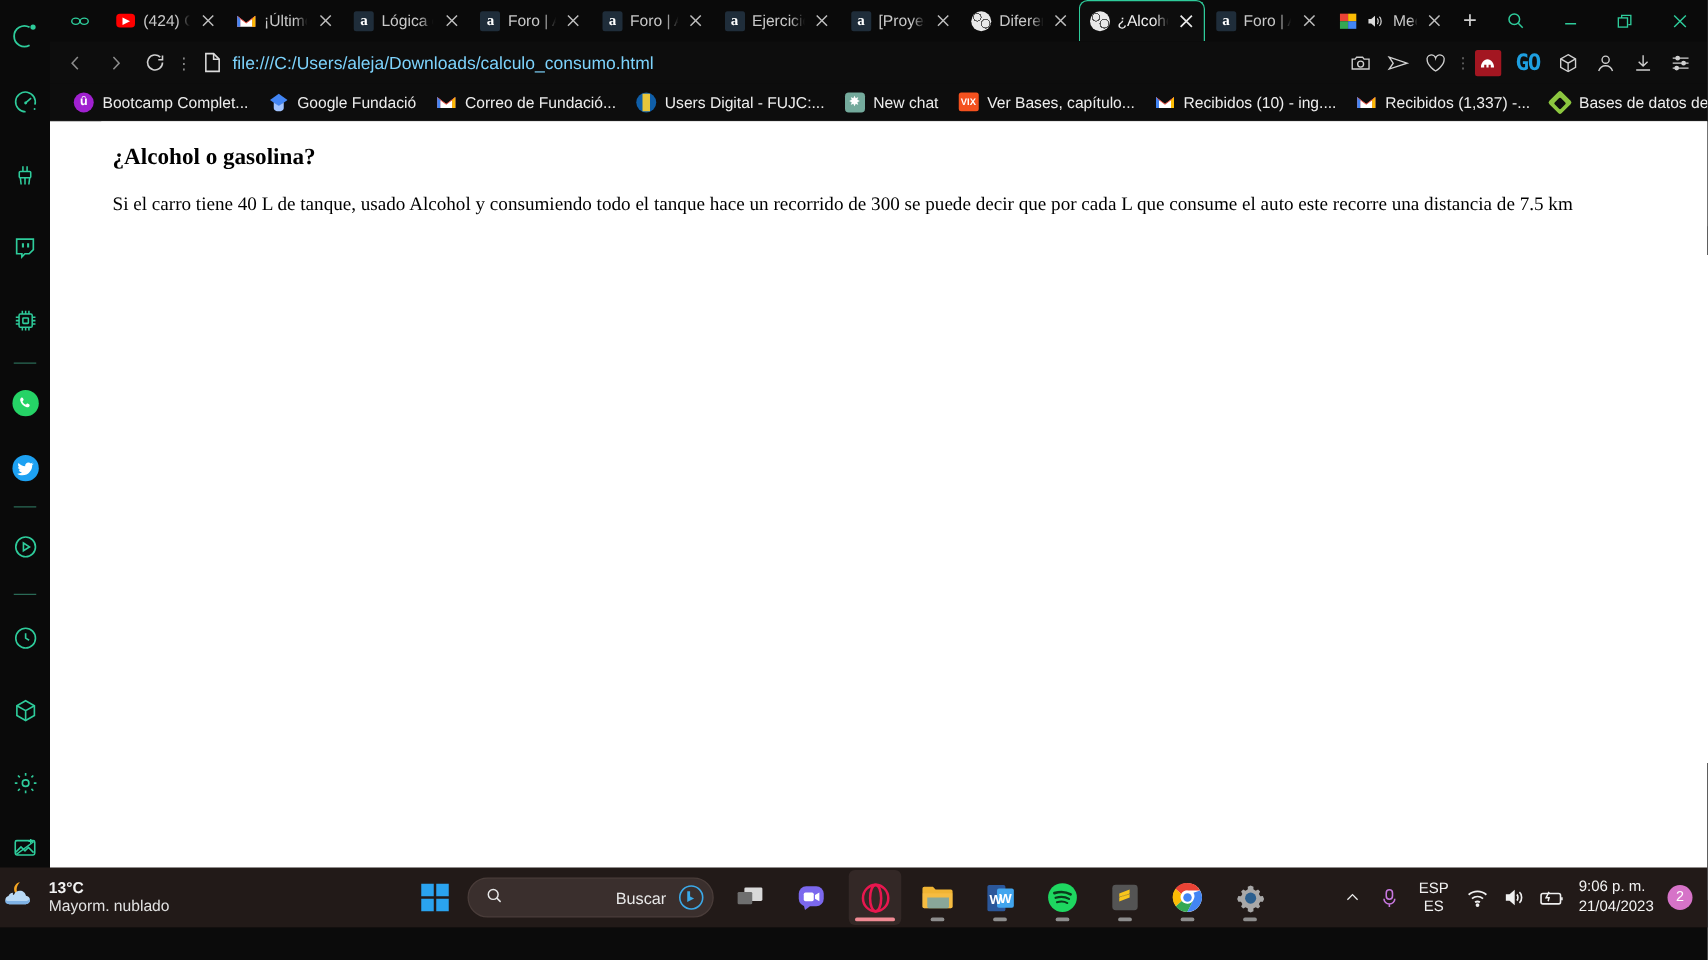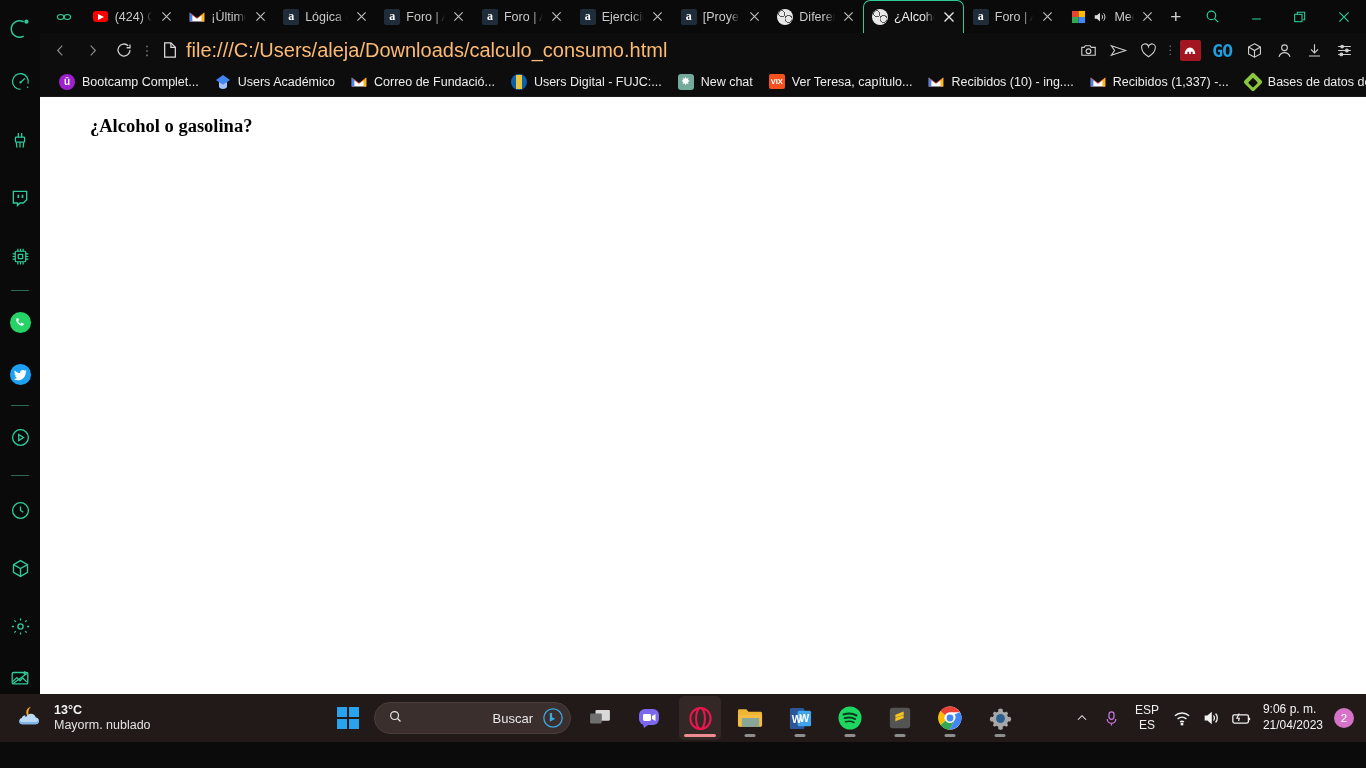--- a/index.html
+++ b/index.html
@@ -98,21 +98,21 @@
   
   #addrrow {
     height: 34px; display: flex; align-items: center;
     background: #0d0d0d; padding: 0 8px 0 4px;
   }
   .nav-btn { width: 32px; height: 30px; display: flex; align-items: center; justify-content: center; color: #8b8b8b; }
   .nav-btn.reload { color: #d0d0d0; }
   #dotsv { width: 14px; display:flex; align-items:center; justify-content:center; color:#8a8a8a; font-size:13px; letter-spacing:0; }
   #urlbox {
     flex: 1 1 auto; height: 30px; display: flex; align-items: center; gap: 8px;
-    padding-left: 8px; color: #fdba74; font-size: 20px;
+    padding-left: 8px; color: #7dd3fc; font-size: 14px;
   }
   #urlbox .pagedoc { color: #dcdcdc; flex: none; display:flex; }
   #toolbar-right { display: flex; align-items: center; gap: 2px; }
   .tb-ico { width: 28px; height: 30px; display: flex; align-items: center; justify-content: center; color: #cfcfcf; }
   .tb-dots { width: 10px; color: #6f6f6f; font-size: 12px; text-align: center; }
   #ext-red {
     width: 21px; height: 21px; background: #a31621; border-radius: 2px;
     display:flex; align-items:center; justify-content:center; color:#fff;
   }
   #ext-go { color: #1e9fe0; font-size: 18px; font-weight: bold; font-family: "DejaVu Sans Mono", monospace; letter-spacing: -1px; padding: 0 6px; }
@@ -159,21 +159,21 @@
   }
   #p1 { margin-top: 42px; }
   #p2 { margin-top: 18px; }
 
   
   #taskbar {
     position: absolute; left: 0; bottom: 0; width: 1366px; height: 48px;
     background: #221a18;
     display: flex; align-items: center;
   }
-  #weather { display: flex; align-items: flex-end; gap: 9px; padding-left: 15px; width: 330px; }
+  #weather { display: flex; align-items: center; gap: 9px; padding-left: 0; width: 330px; }
   #weather-icon { width: 30px; height: 28px; position: relative; flex: none; }
   #weather-text { line-height: 1.22; }
   #weather-temp { color: #f2f2f2; font-size: 12.5px; font-weight: bold; }
   #weather-desc { color: #e2e2e2; font-size: 12.5px; }
 
   #tb-center { flex: 1 1 auto; display: flex; align-items: center; gap: 8px; }
   #start-btn { width: 36px; height: 36px; display: flex; align-items: center; justify-content: center; }
   .winlogo { width: 22px; height: 22px; display: grid; grid-template-columns: 1fr 1fr; grid-template-rows: 1fr 1fr; gap: 2.5px; }
   .winlogo i { background: #2aa3ef; display:block; }
   #search-pill {
@@ -603,21 +603,21 @@
         <span>Bootcamp Complet...</span>
       </div>
 
       <div class="bm">
         <span class="bmico">
           <svg class="ico-scholar" viewBox="0 0 16 16">
               <path d="M8 1L1 6l7 5 7-5z" fill="#4285F4"></path>
               <path d="M4 8v4.5c0 1.4 1.8 2.5 4 2.5s4-1.1 4-2.5V8L8 10.6z" fill="#A0C3FF"></path>
             </svg>
         </span>
-        <span>Users Académico</span>
+        <span>Google Fundació</span>
       </div>
 
       <div class="bm">
         <span class="bmico">
           <svg width="16" height="12" viewBox="0 0 20 15">
               <path d="M1 2.2L10 9l9-6.8V13H1z" fill="#fff"></path>
               <path d="M1 2v11h3V5.2l6 4.5 6-4.5V13h3V2l-9 6.8z" fill="#EA4335"></path>
               <path d="M1 2v11h3V5.2z" fill="#4285F4"></path>
               <path d="M16 5.2V13h3V2z" fill="#FBBC04"></path>
             </svg>
@@ -636,21 +636,21 @@
         <span class="bmico">
             <span class="ico-gpt">✸</span>
           </span>
         <span>New chat</span>
       </div>
 
       <div class="bm">
         <span class="bmico">
             <span class="ico-vix">VIX</span>
           </span>
-        <span>Ver Teresa, capítulo...</span>
+        <span>Ver Bases, capítulo...</span>
       </div>
 
       <div class="bm">
         <span class="bmico">
           <svg width="16" height="12" viewBox="0 0 20 15">
               <path d="M1 2.2L10 9l9-6.8V13H1z" fill="#fff"></path>
               <path d="M1 2v11h3V5.2l6 4.5 6-4.5V13h3V2l-9 6.8z" fill="#EA4335"></path>
               <path d="M1 2v11h3V5.2z" fill="#4285F4"></path>
               <path d="M16 5.2V13h3V2z" fill="#FBBC04"></path>
             </svg>
@@ -675,20 +675,21 @@
             <span class="ico-diamond"></span>
           </span>
         <span>Bases de datos des...</span>
       </div>
 
     </div>
 
     <div id="viewport">
       <div id="page">
         <h1 id="page-h1">¿Alcohol o gasolina?</h1>
+        <p class="page-p" id="p2">Si el carro tiene 40 L de tanque, usado Alcohol y consumiendo todo el tanque hace un recorrido de 300 se puede decir que por cada L que consume el auto este recorre una distancia de 7.5 km</p>
       </div>
     </div>
   </div>
 
   <div id="taskbar">
 
     <div id="weather">
       <div id="weather-icon">
         <svg width="30" height="28" viewBox="0 0 32 30">
           <path d="M17 2c-3 .5-5 3-5 6s2.4 5.6 5.4 5.8c-2-1.3-3.2-3.3-3.2-5.6 0-2.4 1.2-4.6 2.8-6.2z" fill="#f5a623"></path>

